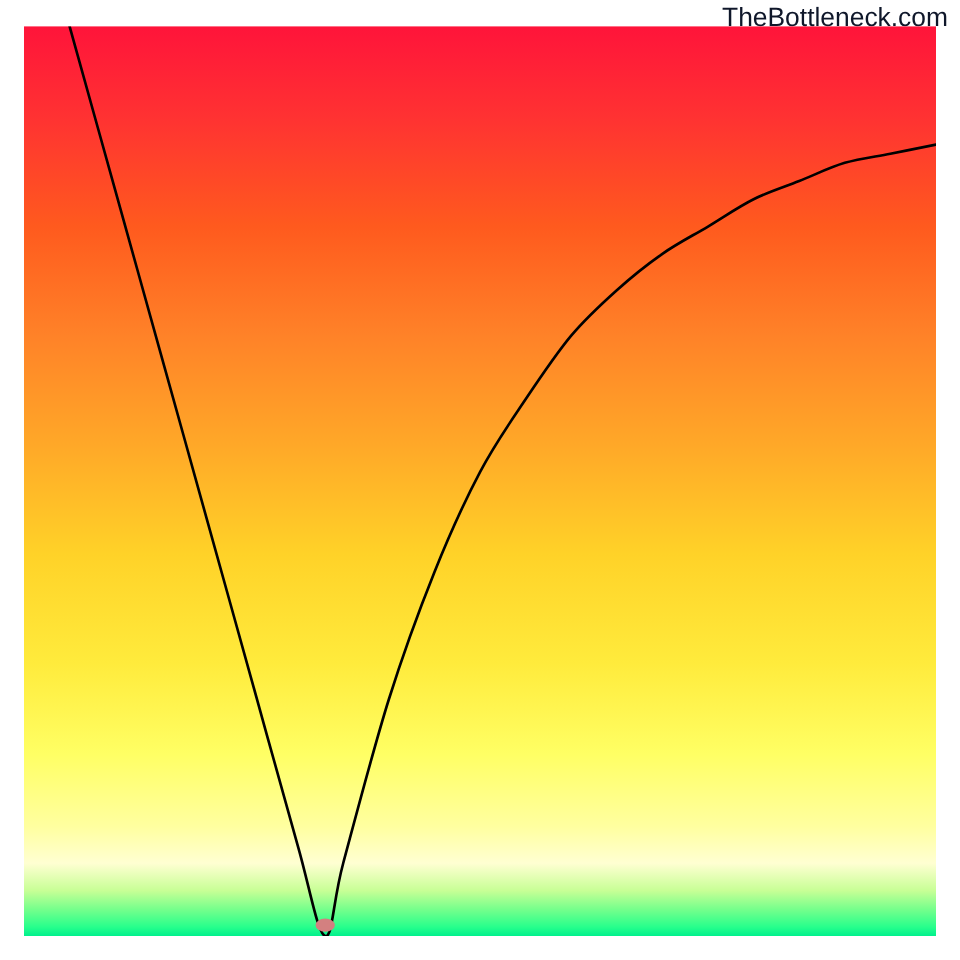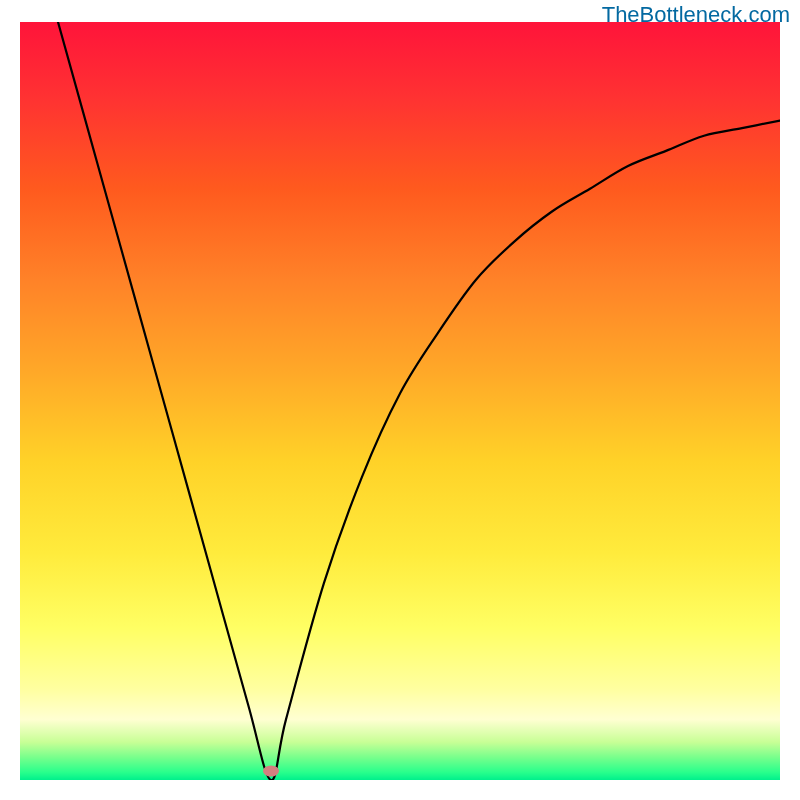--- a/index.html
+++ b/index.html
@@ -11,21 +11,21 @@
   }
   .container {
     position: relative;
     width: 800px;
     height: 800px;
   }
   .watermark {
     position: absolute;
     top: 2px;
     right: 10px;
-    color: #0369a1;
+    color: #0f172a;
     font-family: Arial, Helvetica, sans-serif;
     font-size: 22px;
     font-weight: 500;
   }
   .plot {
     position: absolute;
     left: 20px;
     top: 22px;
     width: 760px;
     height: 758px;

